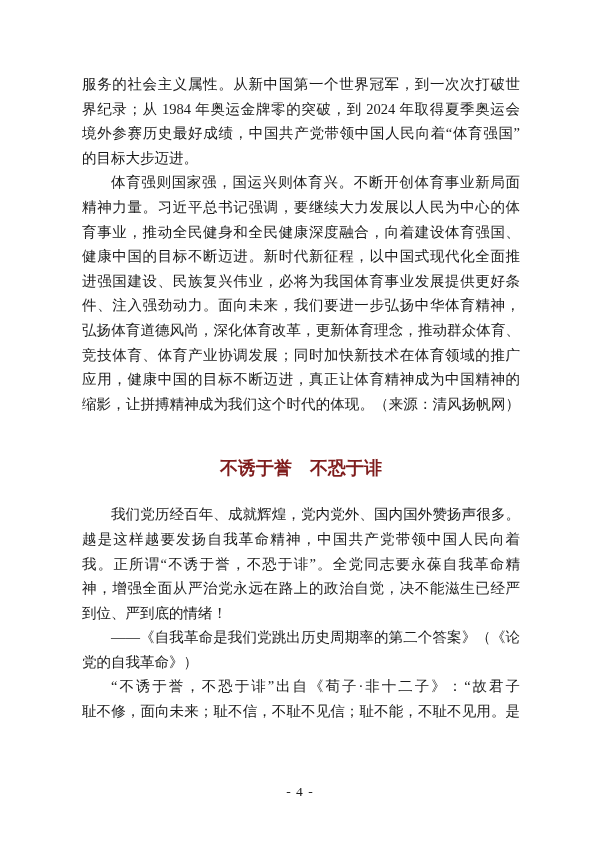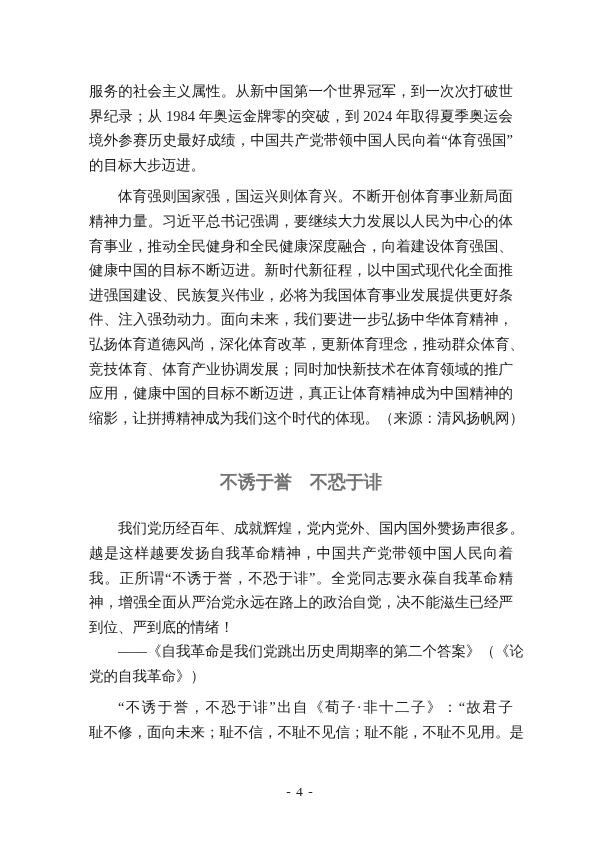--- a/index.html
+++ b/index.html
@@ -17,21 +17,21 @@
     color: #1a1a1a;
   }
   .doc {
     position: absolute;
     left: 82px;
     top: 72px;
     width: 438px;
     font-size: 14.5px;
     line-height: 24.6px;
   }
-  .para { margin: 7px; }
+  .para { margin: 0; }
   .line {
     white-space: nowrap;
     text-align: justify;
     text-align-last: justify;
     text-justify: inter-ideograph;
   }
   .line.short { text-align-last: left; }
   .line.indent { text-indent: 2em; }
   .marker {
     margin-top: 21px;
@@ -73,21 +73,21 @@
         <div class="line">精神力量。习近平总书记强调，要继续大力发展以人民为中心的体</div>
         <div class="line">育事业，推动全民健身和全民健康深度融合，向着建设体育强国、</div>
         <div class="line">健康中国的目标不断迈进。新时代新征程，以中国式现代化全面推</div>
         <div class="line">进强国建设、民族复兴伟业，必将为我国体育事业发展提供更好条</div>
         <div class="line">件、注入强劲动力。面向未来，我们要进一步弘扬中华体育精神，</div>
         <div class="line">弘扬体育道德风尚，深化体育改革，更新体育理念，推动群众体育、</div>
         <div class="line">竞技体育、体育产业协调发展；同时加快新技术在体育领域的推广</div>
         <div class="line">应用，健康中国的目标不断迈进，真正让体育精神成为中国精神的</div>
         <div class="line">缩影，让拼搏精神成为我们这个时代的体现。（来源：清风扬帆网）</div>
       </div>
-      <div class="title" style="color: #737373; margin-top: 39px;">不诱于誉　不恐于诽</div>
+      <div class="title" style="color: #7f1d1d; margin-top: 39px;">不诱于誉　不恐于诽</div>
       <div class="para">
         <div class="line indent">我们党历经百年、成就辉煌，党内党外、国内国外赞扬声很多。</div>
         <div class="line">越是这样越要发扬自我革命精神，中国共产党带领中国人民向着</div>
         <div class="line">我。正所谓“不诱于誉，不恐于诽”。全党同志要永葆自我革命精</div>
         <div class="line">神，增强全面从严治党永远在路上的政治自觉，决不能滋生已经严</div>
         <div class="line short">到位、严到底的情绪！</div>
         <div class="line indent">——《自我革命是我们党跳出历史周期率的第二个答案》（《论</div>
         <div class="line short">党的自我革命》）</div>
       </div>
       <div class="para">

